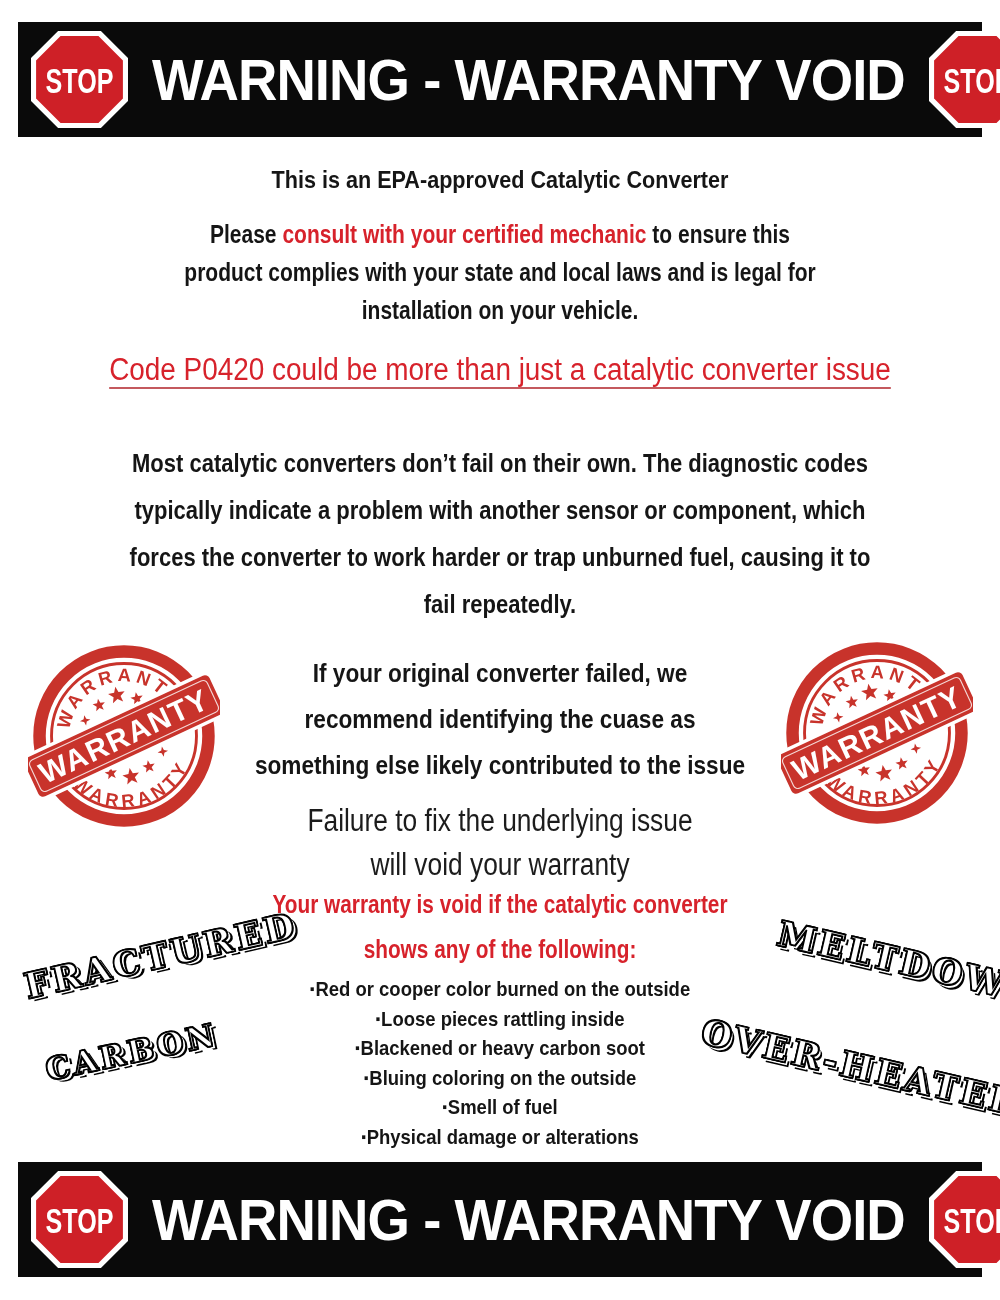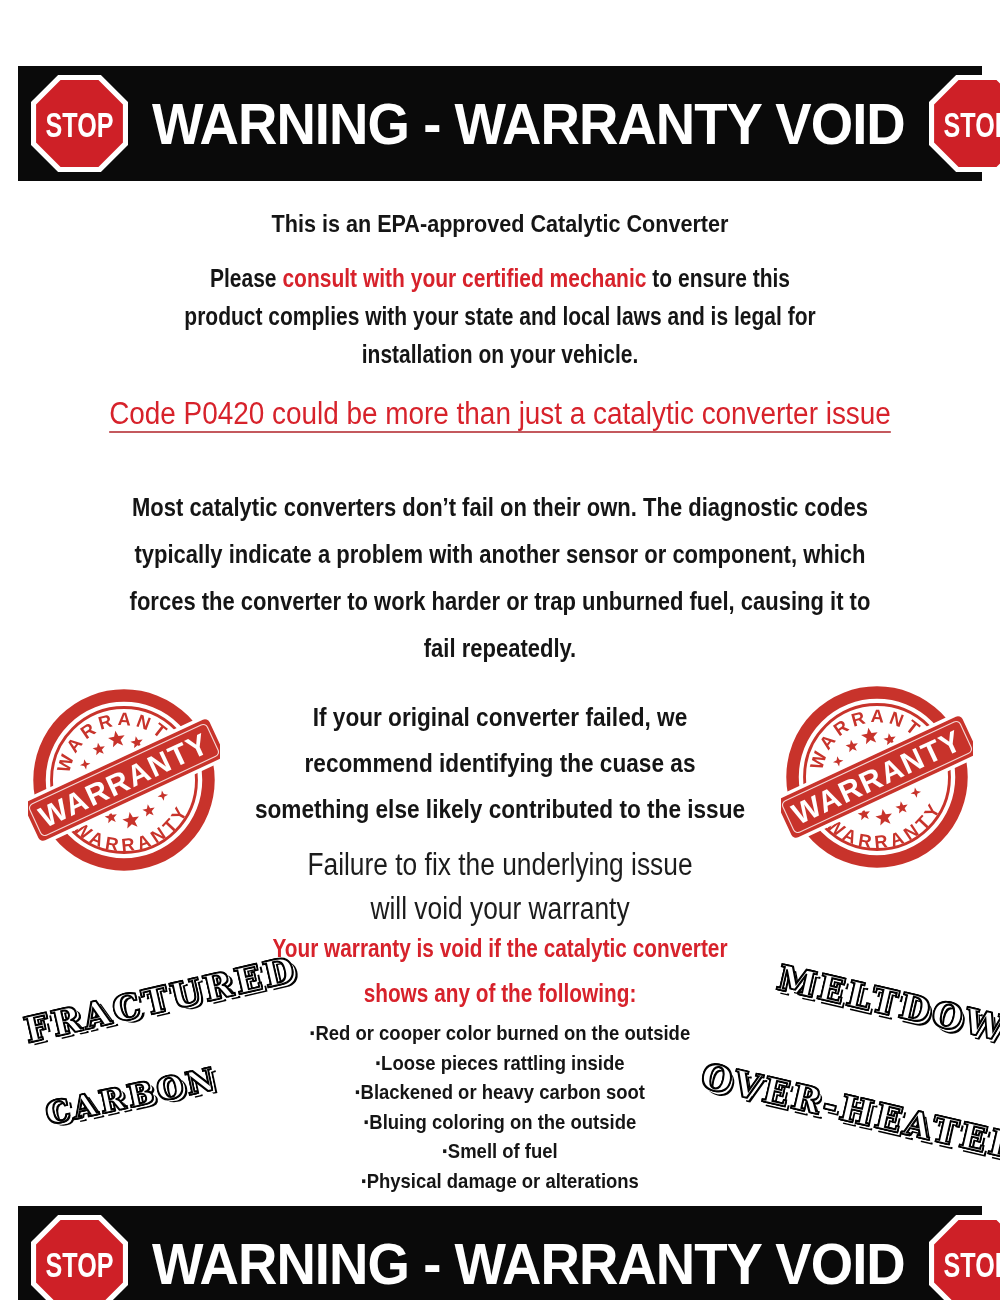--- a/index.html
+++ b/index.html
@@ -1,21 +1,21 @@
 <!DOCTYPE html>
 <html><head>
 <meta charset="utf-8">
 <style>
   html,body{margin:0;padding:0;}
   body{
     width:1000px;height:1300px;background:#ffffff;
     font-family:"Liberation Sans",sans-serif;color:#151515;
     position:relative;overflow:hidden;
   }
-  .page{position:absolute;inset:0;width:1000px;height:1124px;background:#fff;margin-top:44px;}
+  .page{position:absolute;inset:0;width:1000px;height:1124px;background:#fff;}
 
   
   .banner{
     position:absolute;left:18px;width:964px;height:115px;background:#0a0a0a;
     display:flex;align-items:center;justify-content:space-between;
     padding:0 13px;box-sizing:border-box;
   }
   .banner--top{top:22px;}
   .banner--bottom{top:1162px;}
   .banner__title{

